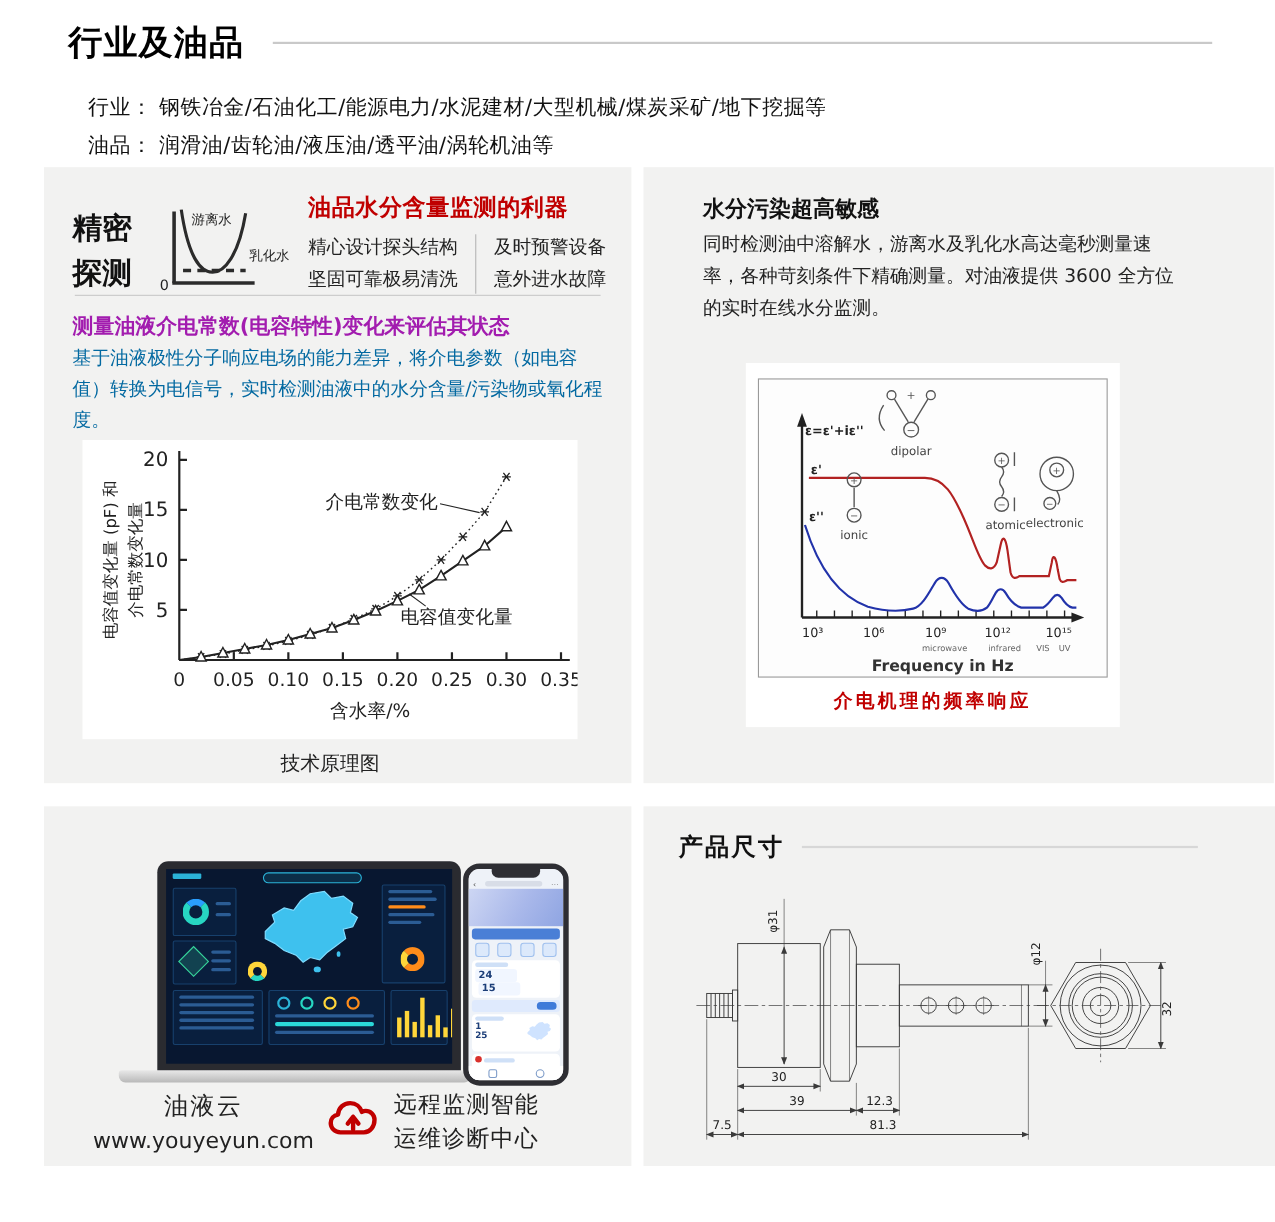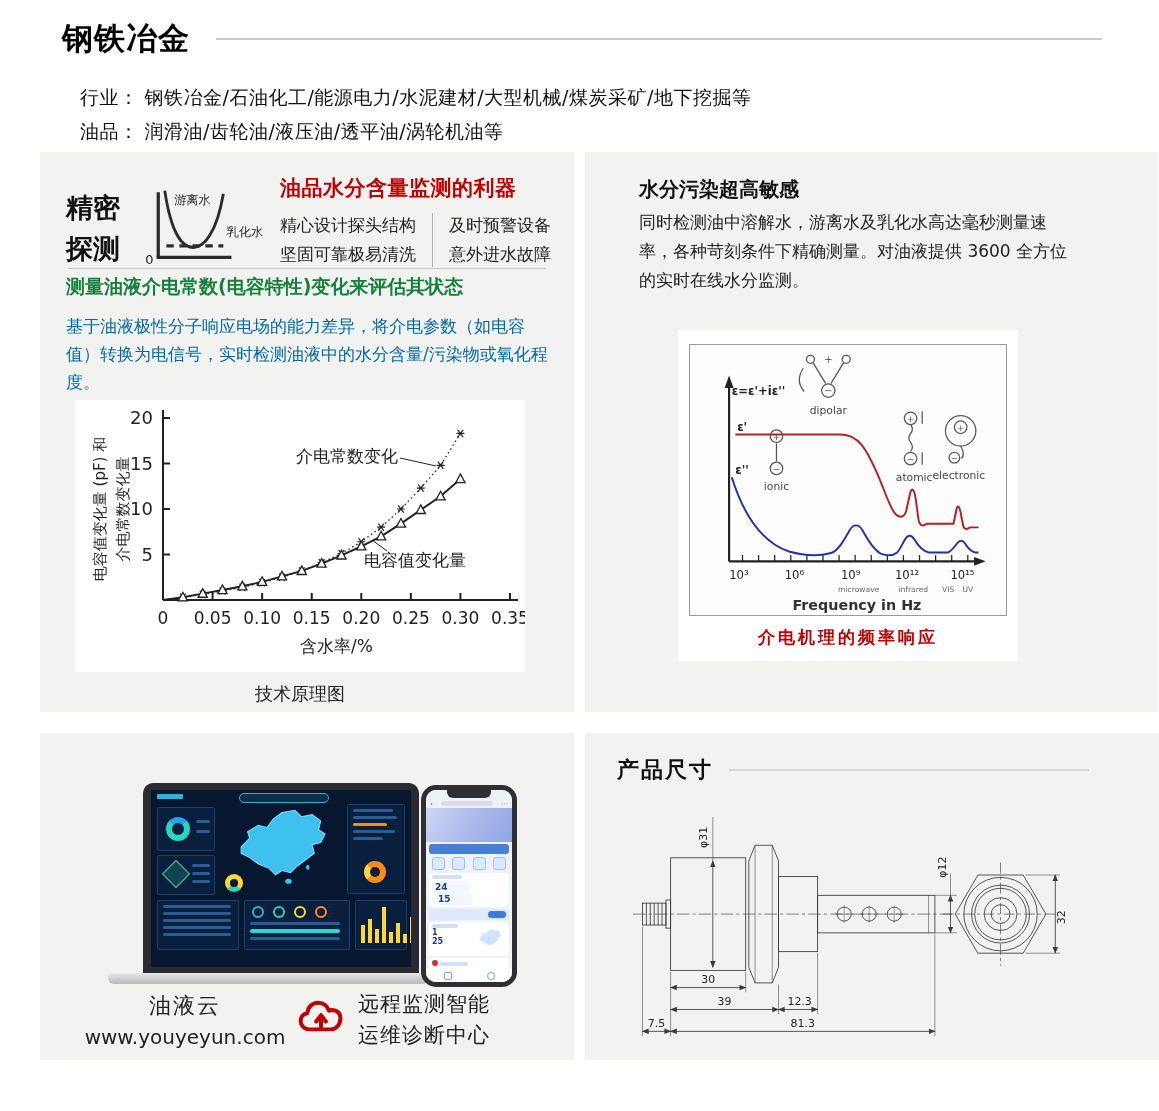--- a/index.html
+++ b/index.html
@@ -23,21 +23,21 @@
   
   .precision-row{position:absolute;left:26px;top:16px;display:flex;align-items:flex-end;}
   .precision-title{font-size:27px;font-weight:800;line-height:41px;color:#111;width:62px;}
   .detect-icon{margin:8px 6px 0 14px;}
   .red-block{margin-left:10px;margin-top:6px;}
   .red-title{font-size:21px;font-weight:800;color:#c00000;letter-spacing:.5px;margin-bottom:9px;}
   .feat-grid{display:flex;align-items:stretch;font-size:17px;color:#222;line-height:29px;}
   .feat-div{width:1px;background:#b5b5b5;margin:2px 16px;}
   .panel-divider{position:absolute;left:28px;right:28px;top:116px;height:1px;background:#c9c9c9;}
 
-  .measure-heading{position:absolute;left:26px;top:122px;font-size:19px;font-weight:800;color:#15803d;}
+  .measure-heading{position:absolute;left:26px;top:132px;font-size:19px;font-weight:800;color:#a21caf;}
   .measure-para{position:absolute;left:26px;top:160px;width:488px;font-size:17px;line-height:28px;color:#0369a1;}
   .chart-box{position:absolute;left:35px;top:248px;width:450px;height:272px;background:#fff;}
   .chart-caption{position:absolute;left:35px;top:530px;width:450px;text-align:center;font-size:18px;color:#222;}
 
   
   .sens-heading{position:absolute;left:54px;top:24px;font-size:20px;font-weight:800;color:#111;}
   .sens-para{position:absolute;left:54px;top:56px;width:438px;font-size:17px;line-height:29px;color:#222;}
   .figure-box{position:absolute;left:93px;top:178px;width:340px;height:331px;background:#fff;}
   .figure-inner{position:absolute;left:11px;top:14px;width:318px;height:272px;border:1px solid #9a9a9a;background:#fdfdfd;}
   .figure-red-caption{position:absolute;left:0;top:296px;width:100%;text-align:center;font-size:17px;font-weight:800;color:#c00000;letter-spacing:3px;}
@@ -82,21 +82,21 @@
 
   svg text{font-family:"DejaVu Sans","Liberation Sans",sans-serif;}
   .mono{font-family:"DejaVu Sans Mono","Liberation Mono",monospace;}
 </style>
 </head>
 <body>
 
 <div class="page">
 
   <div class="title-row">
-    <h1 class="page-title">钢铁冶金</h1>
+    <h1 class="page-title">行业及油品</h1>
     <div class="title-rule"></div>
   </div>
   <div class="info-line" style="top:85px;">
     <span class="lab">行业：</span><span>钢铁冶金/石油化工/能源电力/水泥建材/大型机械/煤炭采矿/地下挖掘等</span>
   </div>
   <div class="info-line" style="top:119px;">
     <span class="lab">油品：</span><span>润滑油/齿轮油/液压油/透平油/涡轮机油等</span>
   </div>
 
   <div class="panel p-tl">

